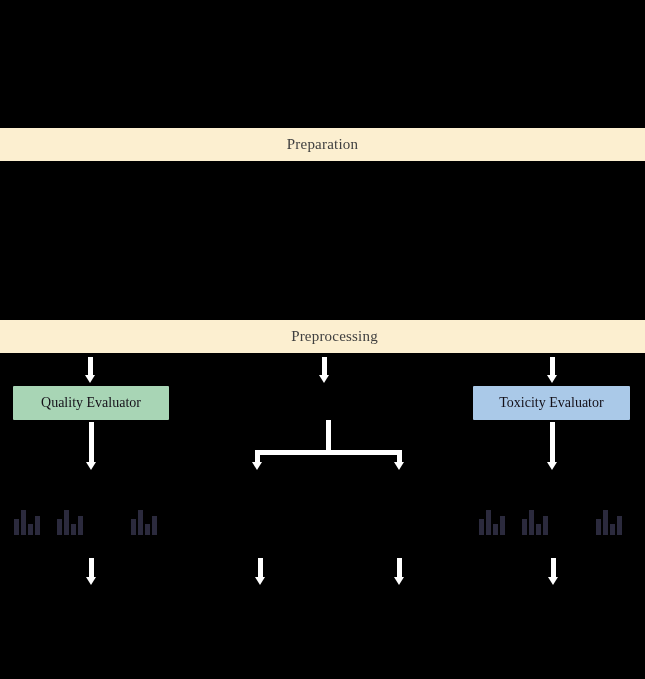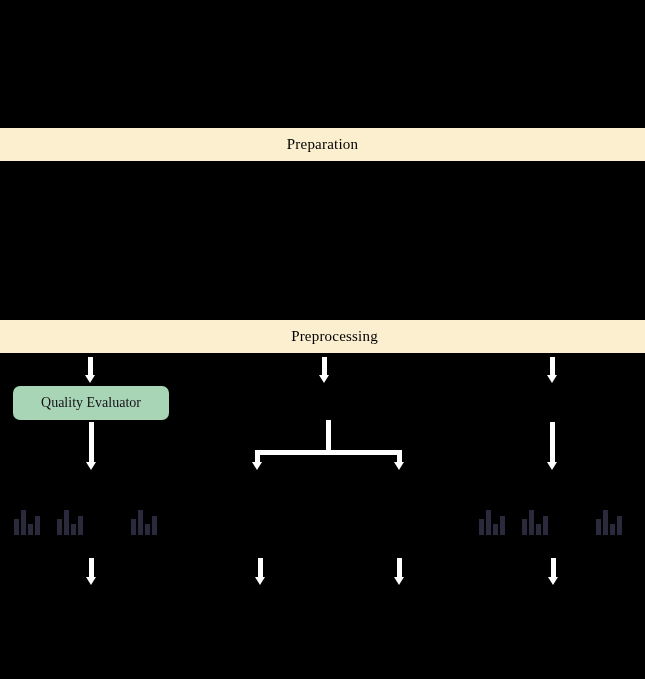--- a/index.html
+++ b/index.html
@@ -22,36 +22,36 @@
     height: 679px;
     background: #000000;
   }
 
   
   .stage-bar {
     position: absolute;
     left: 0;
     width: 645px;
     background: #fcefd0;
-    color: #000000;
+    color: #404040;
     display: flex;
     align-items: center;
     justify-content: center;
     font-size: 15px;
     letter-spacing: 0.2px;
     box-sizing: border-box;
   }
   #stage-preparation  { top: 128px; height: 33px; }
   #stage-preprocessing{ top: 320px; height: 33px; padding-left: 24px; }
 
   
   .module-box {
     position: absolute;
     height: 34px;
-    border-radius: 7px;
+    border-radius: 1px;
     display: flex;
     align-items: center;
     justify-content: center;
     font-size: 14px;
     color: #141018;
     box-sizing: border-box;
   }
   #module-quality  { left: 13px;  top: 386px; width: 156px; background: #a8d5b5; }
   #module-domain   { left: 247px; top: 386px; width: 156px; background: #d3cce0; }
   #module-toxicity { left: 473px; top: 386px; width: 157px; background: #aac9e8; }
@@ -158,20 +158,21 @@
   </div>
 
   <div class="arrow-down" style="left:547px; top:357px; height:26px;">
     <div class="shaft" style="height:18px;"></div>
     <div class="head" style="top:18px;"></div>
   </div>
 
   <div class="module-box" id="module-quality">Quality Evaluator</div>
 
 
+  <div class="module-box" id="module-toxicity">Toxicity Evaluator</div>
 
   <div class="arrow-down" style="left:86px; top:422px; height:48px;">
     <div class="shaft" style="height:40px;"></div>
     <div class="head" style="top:40px;"></div>
   </div>
 
   <div class="arrow-down" style="left:547px; top:422px; height:48px;">
     <div class="shaft" style="height:40px;"></div>
     <div class="head" style="top:40px;"></div>
   </div>

